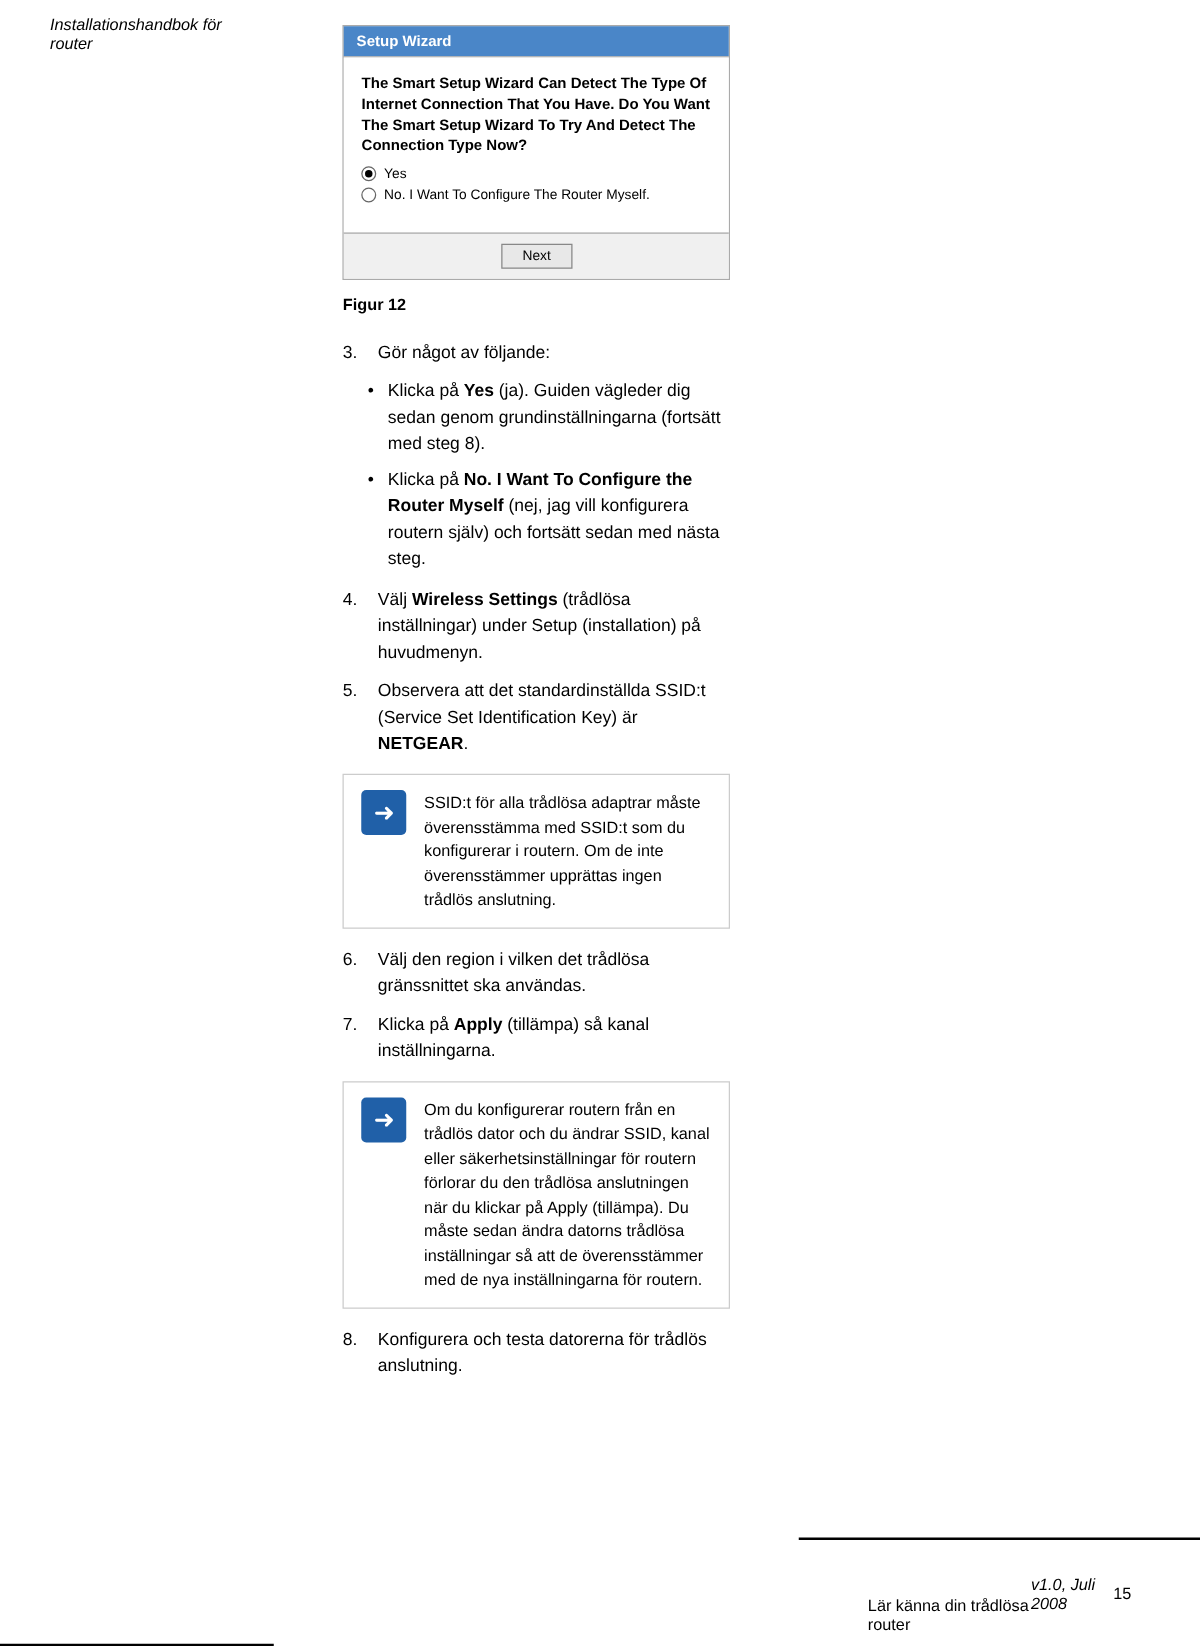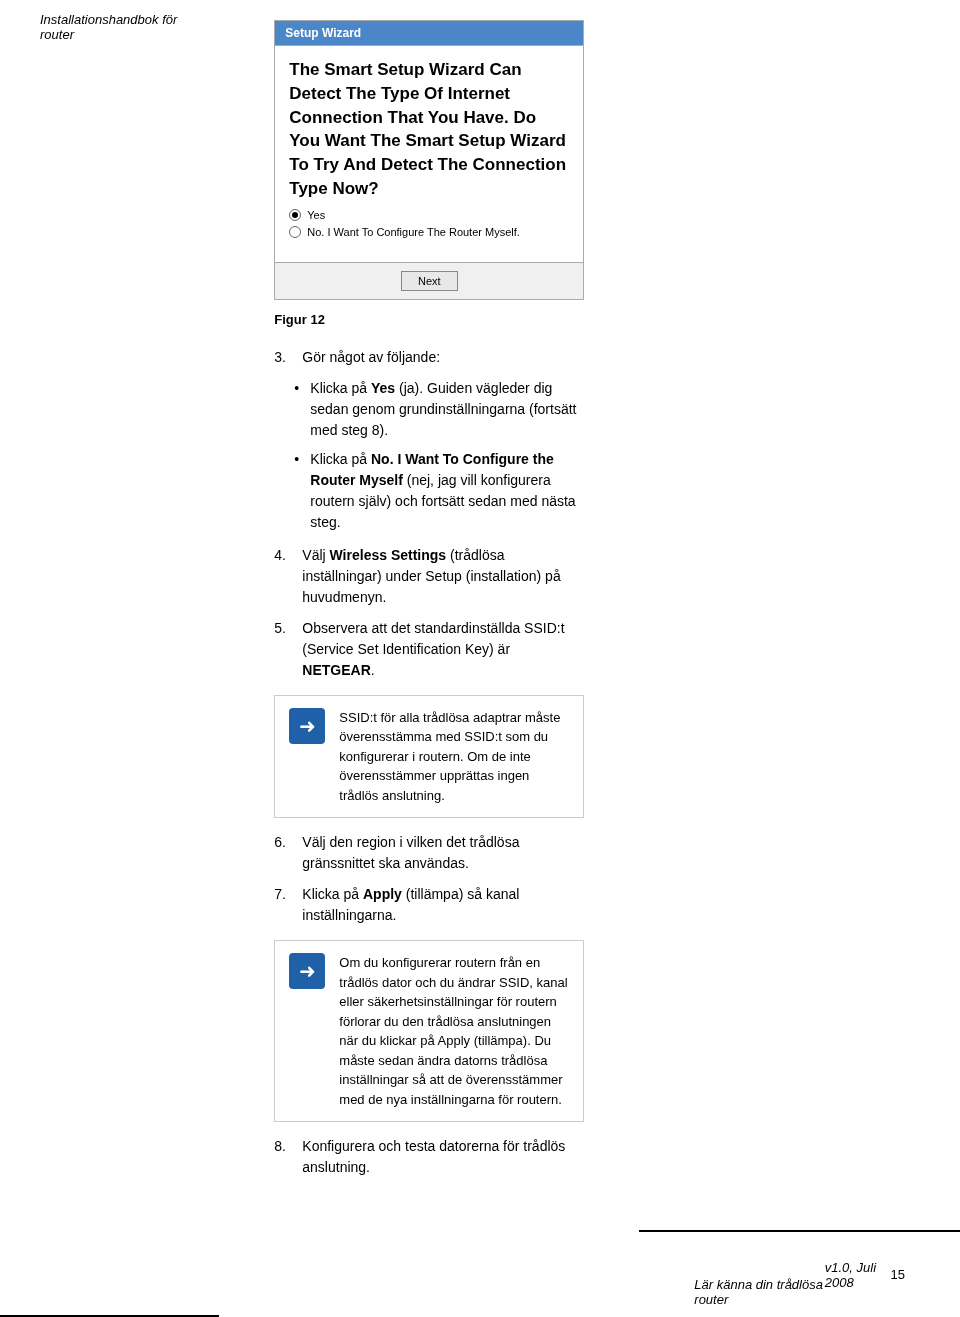--- a/index.html
+++ b/index.html
@@ -70,21 +70,21 @@
       height: 1px;
       background: #aaa;
     }
 
     .screenshot-body {
       background: #fff;
       padding: 12px 14px;
     }
 
     .screenshot-body p {
-      font-size: 17px;
+      font-size: 12px;
       font-weight: bold;
       margin-bottom: 8px;
       line-height: 1.4;
     }
 
     .screenshot-radio-group {
       margin-bottom: 12px;
     }
 
     .screenshot-radio {
@@ -206,21 +206,20 @@
       border-top: 2px solid #000;
       padding: 10px 55px;
       display: flex;
       justify-content: space-between;
       align-items: center;
       margin-top: auto;
     }
 
     .footer-left {
       font-size: 13px;
-      font-style: italic;
       margin-top: 35px;
     }
 
     .footer-center {
       font-size: 13px;
       font-style: italic;
     }
 
     .footer-right {
       font-size: 13px;

